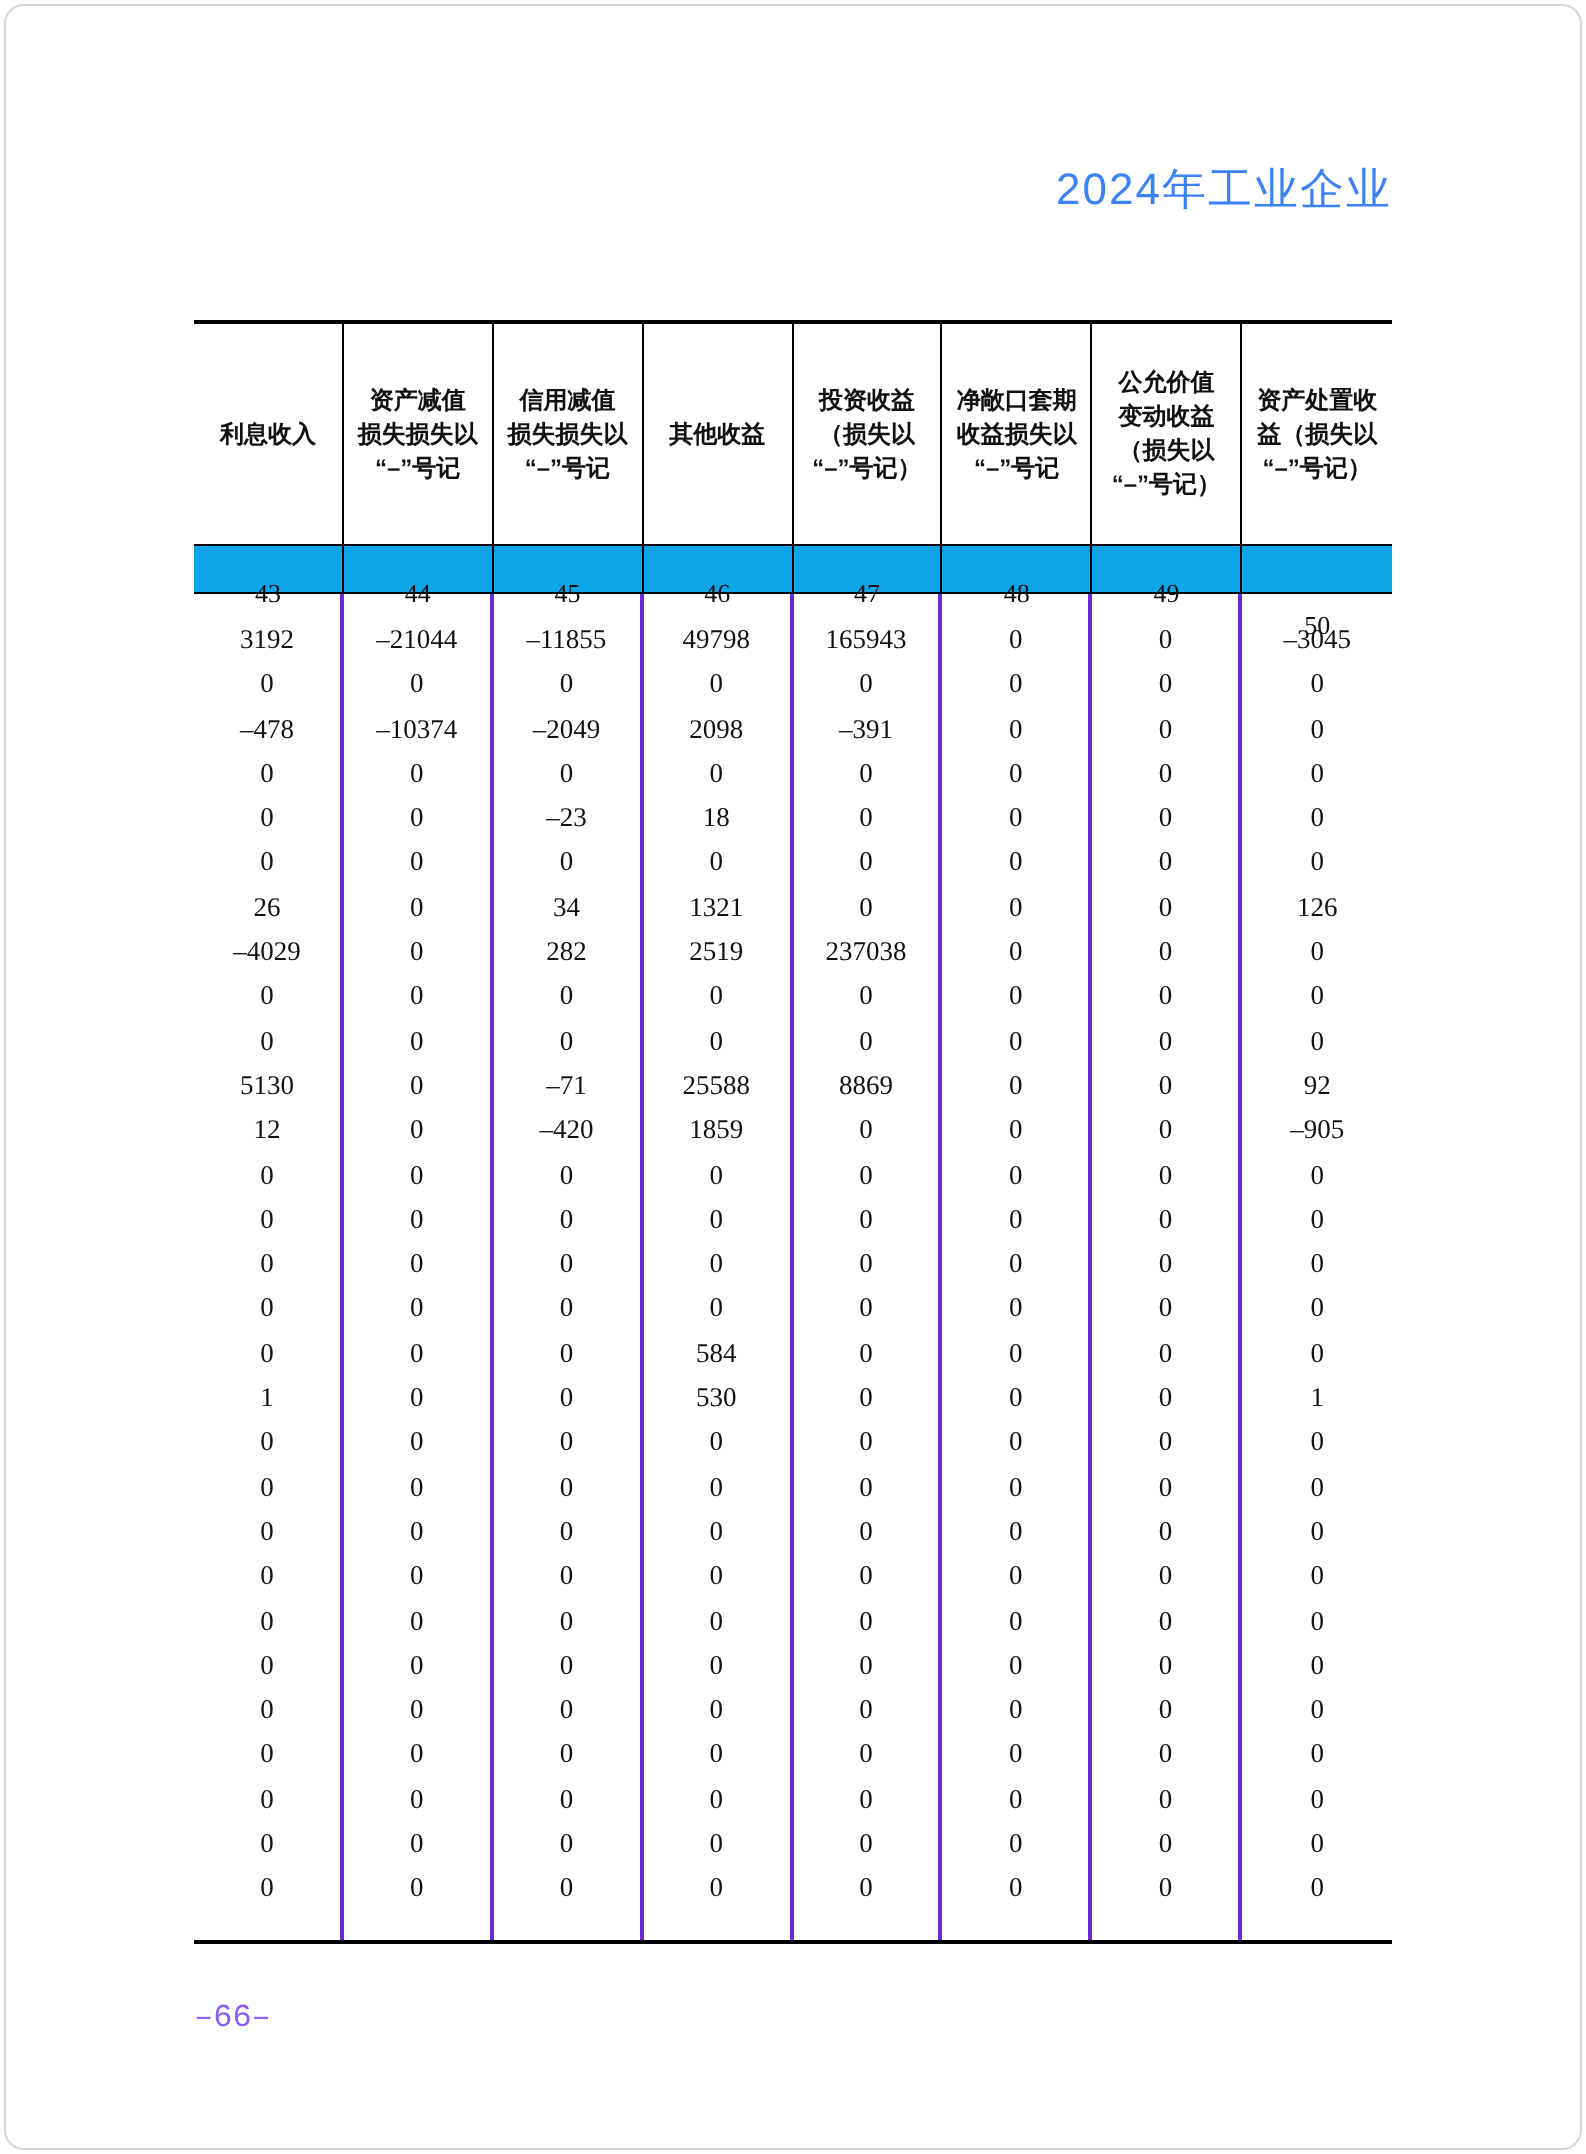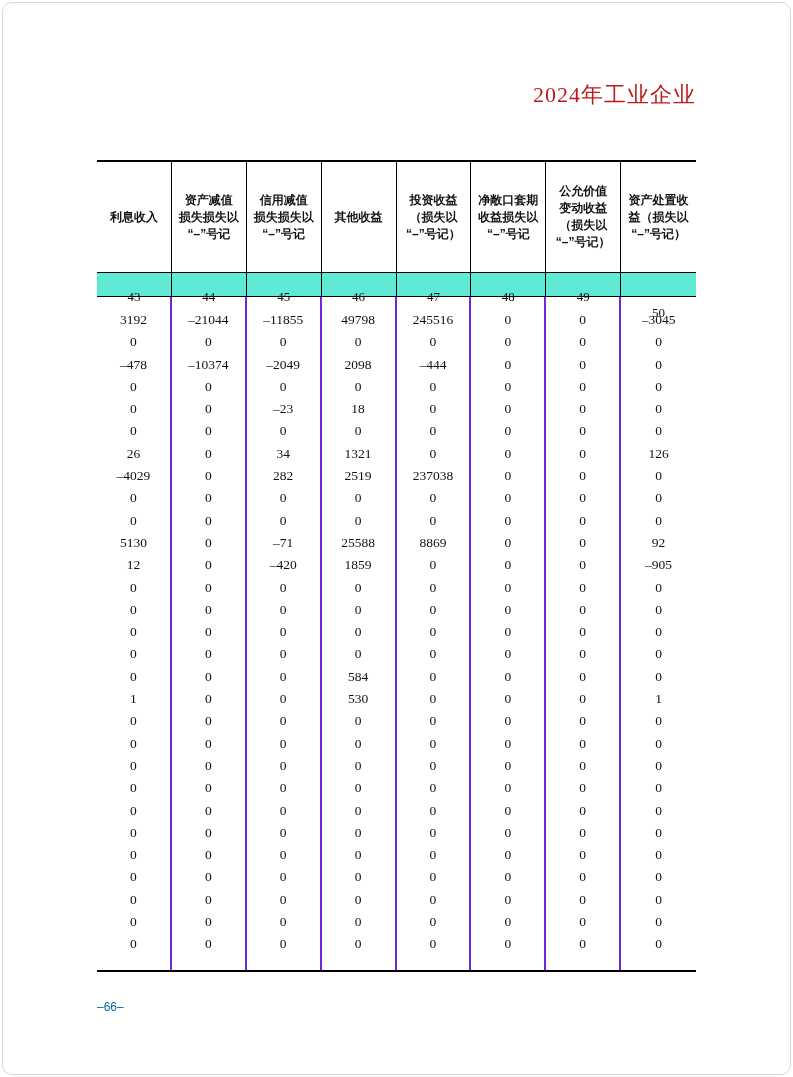--- a/index.html
+++ b/index.html
@@ -19,24 +19,24 @@
     position: absolute;
     inset: 2px;
     border: 1px solid #d7d7d7;
     border-radius: 10px;
     pointer-events: none;
   }
   .page-title {
     position: absolute;
     top: 80px;
     right: 97px;
-    font-family: Liberation Serif, serif;
+    font-family: Liberation Sans, sans-serif;
     font-size: 22px;
     letter-spacing: 1px;
-    color: #b91c1c;
+    color: #3b82f6;
     white-space: nowrap;
   }
   .stat-table {
     position: absolute;
     left: 97px;
     top: 160px;
     width: 599px;
     border-top: 2px solid #000;
     border-bottom: 2px solid #000;
   }
@@ -57,21 +57,21 @@
     line-height: 17px;
     border-right: 1px solid #000;
     padding: 0 2px;
     box-sizing: border-box;
   }
   .th-cell:last-child { border-right: none; }
   .number-row {
     display: grid;
     grid-template-columns: repeat(8, 1fr);
     height: 23px;
-    background: #5eead4;
+    background: #0ea5e9;
     border-bottom: 1px solid #000;
     font-family: "Liberation Serif", serif;
     font-size: 13px;
   }
   .num-cell {
     display: flex;
     align-items: center;
     justify-content: center;
     border-right: 1px solid #000;
     box-sizing: border-box;
@@ -92,23 +92,23 @@
     line-height: 22.3px;
     text-align: center;
     font-family: "Liberation Serif", serif;
     font-size: 13.5px;
     white-space: nowrap;
   }
   .page-footer {
     position: absolute;
     left: 97px;
     top: 1000px;
-    font-family: Liberation Sans, sans-serif;
-    font-size: 12px;
-    color: #0369a1;
+    font-family: Liberation Mono, monospace;
+    font-size: 16px;
+    color: #8b5cf6;
   }
 </style>
 </head>
 <body>
 
 <div class="page-frame"></div>
 
 <div class="page-title">2024年工业企业</div>
 
 <div class="stat-table">
@@ -280,23 +280,23 @@
         <div class="data-cell">0</div>
         <div class="data-cell">0</div>
         <div class="data-cell">0</div>
         <div class="data-cell">0</div>
         <div class="data-cell">0</div>
         <div class="data-cell">0</div>
         <div class="data-cell">0</div>
         <div class="data-cell">0</div>
       </div>
       <div class="body-col">
-        <div class="data-cell">245516</div>
-        <div class="data-cell">0</div>
-        <div class="data-cell">–444</div>
+        <div class="data-cell">165943</div>
+        <div class="data-cell">0</div>
+        <div class="data-cell">–391</div>
         <div class="data-cell">0</div>
         <div class="data-cell">0</div>
         <div class="data-cell">0</div>
         <div class="data-cell">0</div>
         <div class="data-cell">237038</div>
         <div class="data-cell">0</div>
         <div class="data-cell">0</div>
         <div class="data-cell">8869</div>
         <div class="data-cell">0</div>
         <div class="data-cell">0</div>

